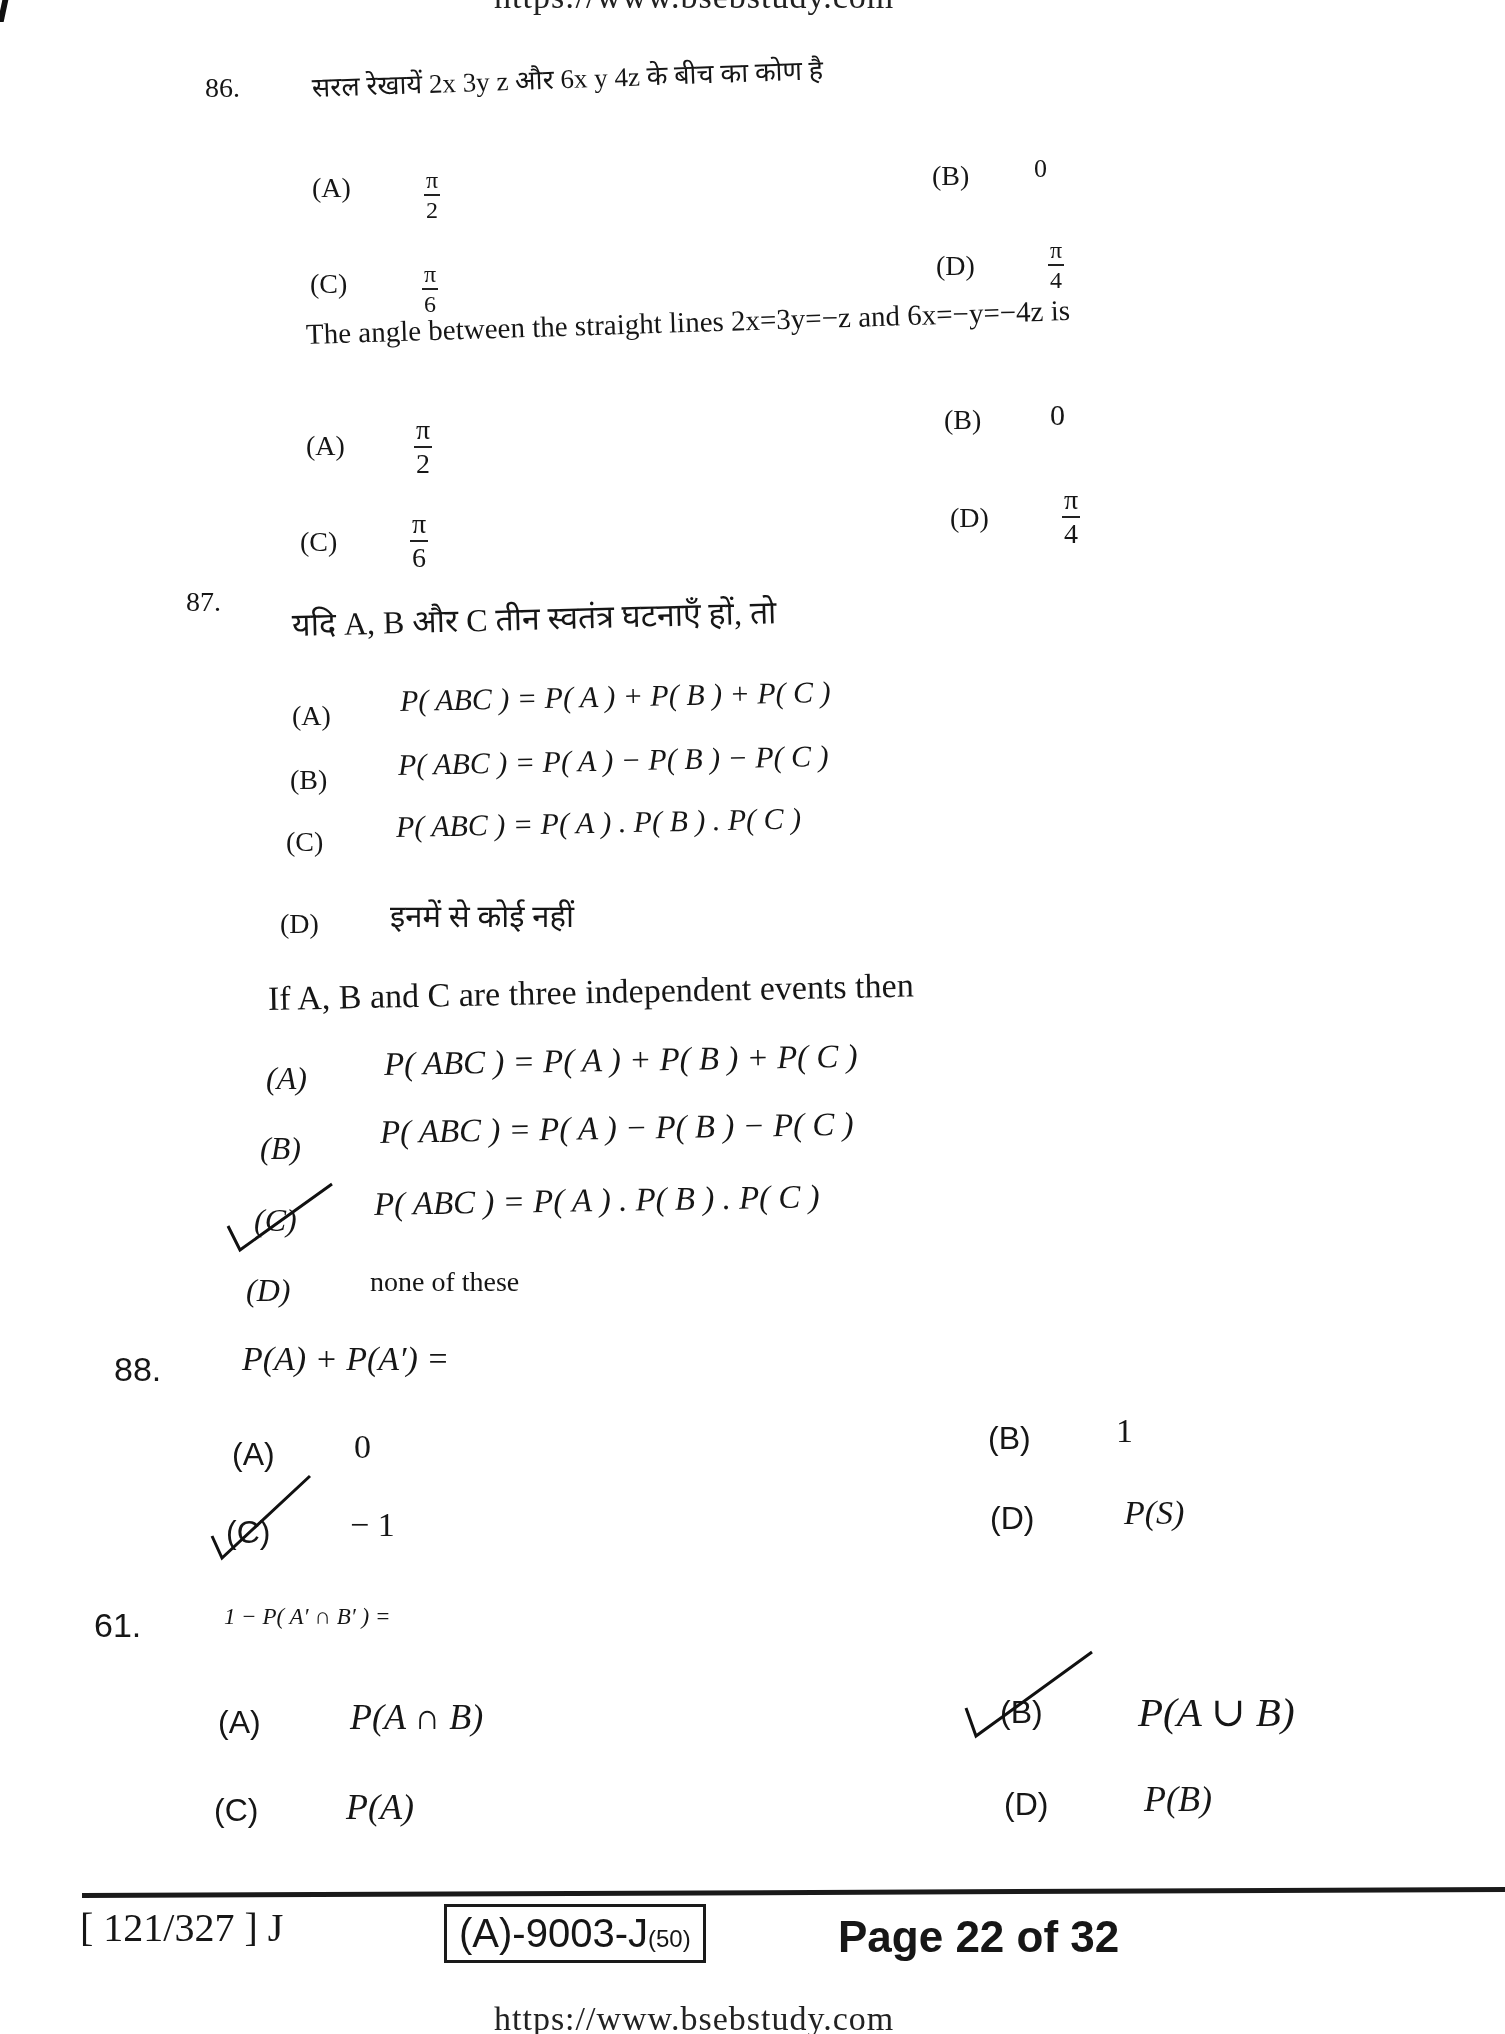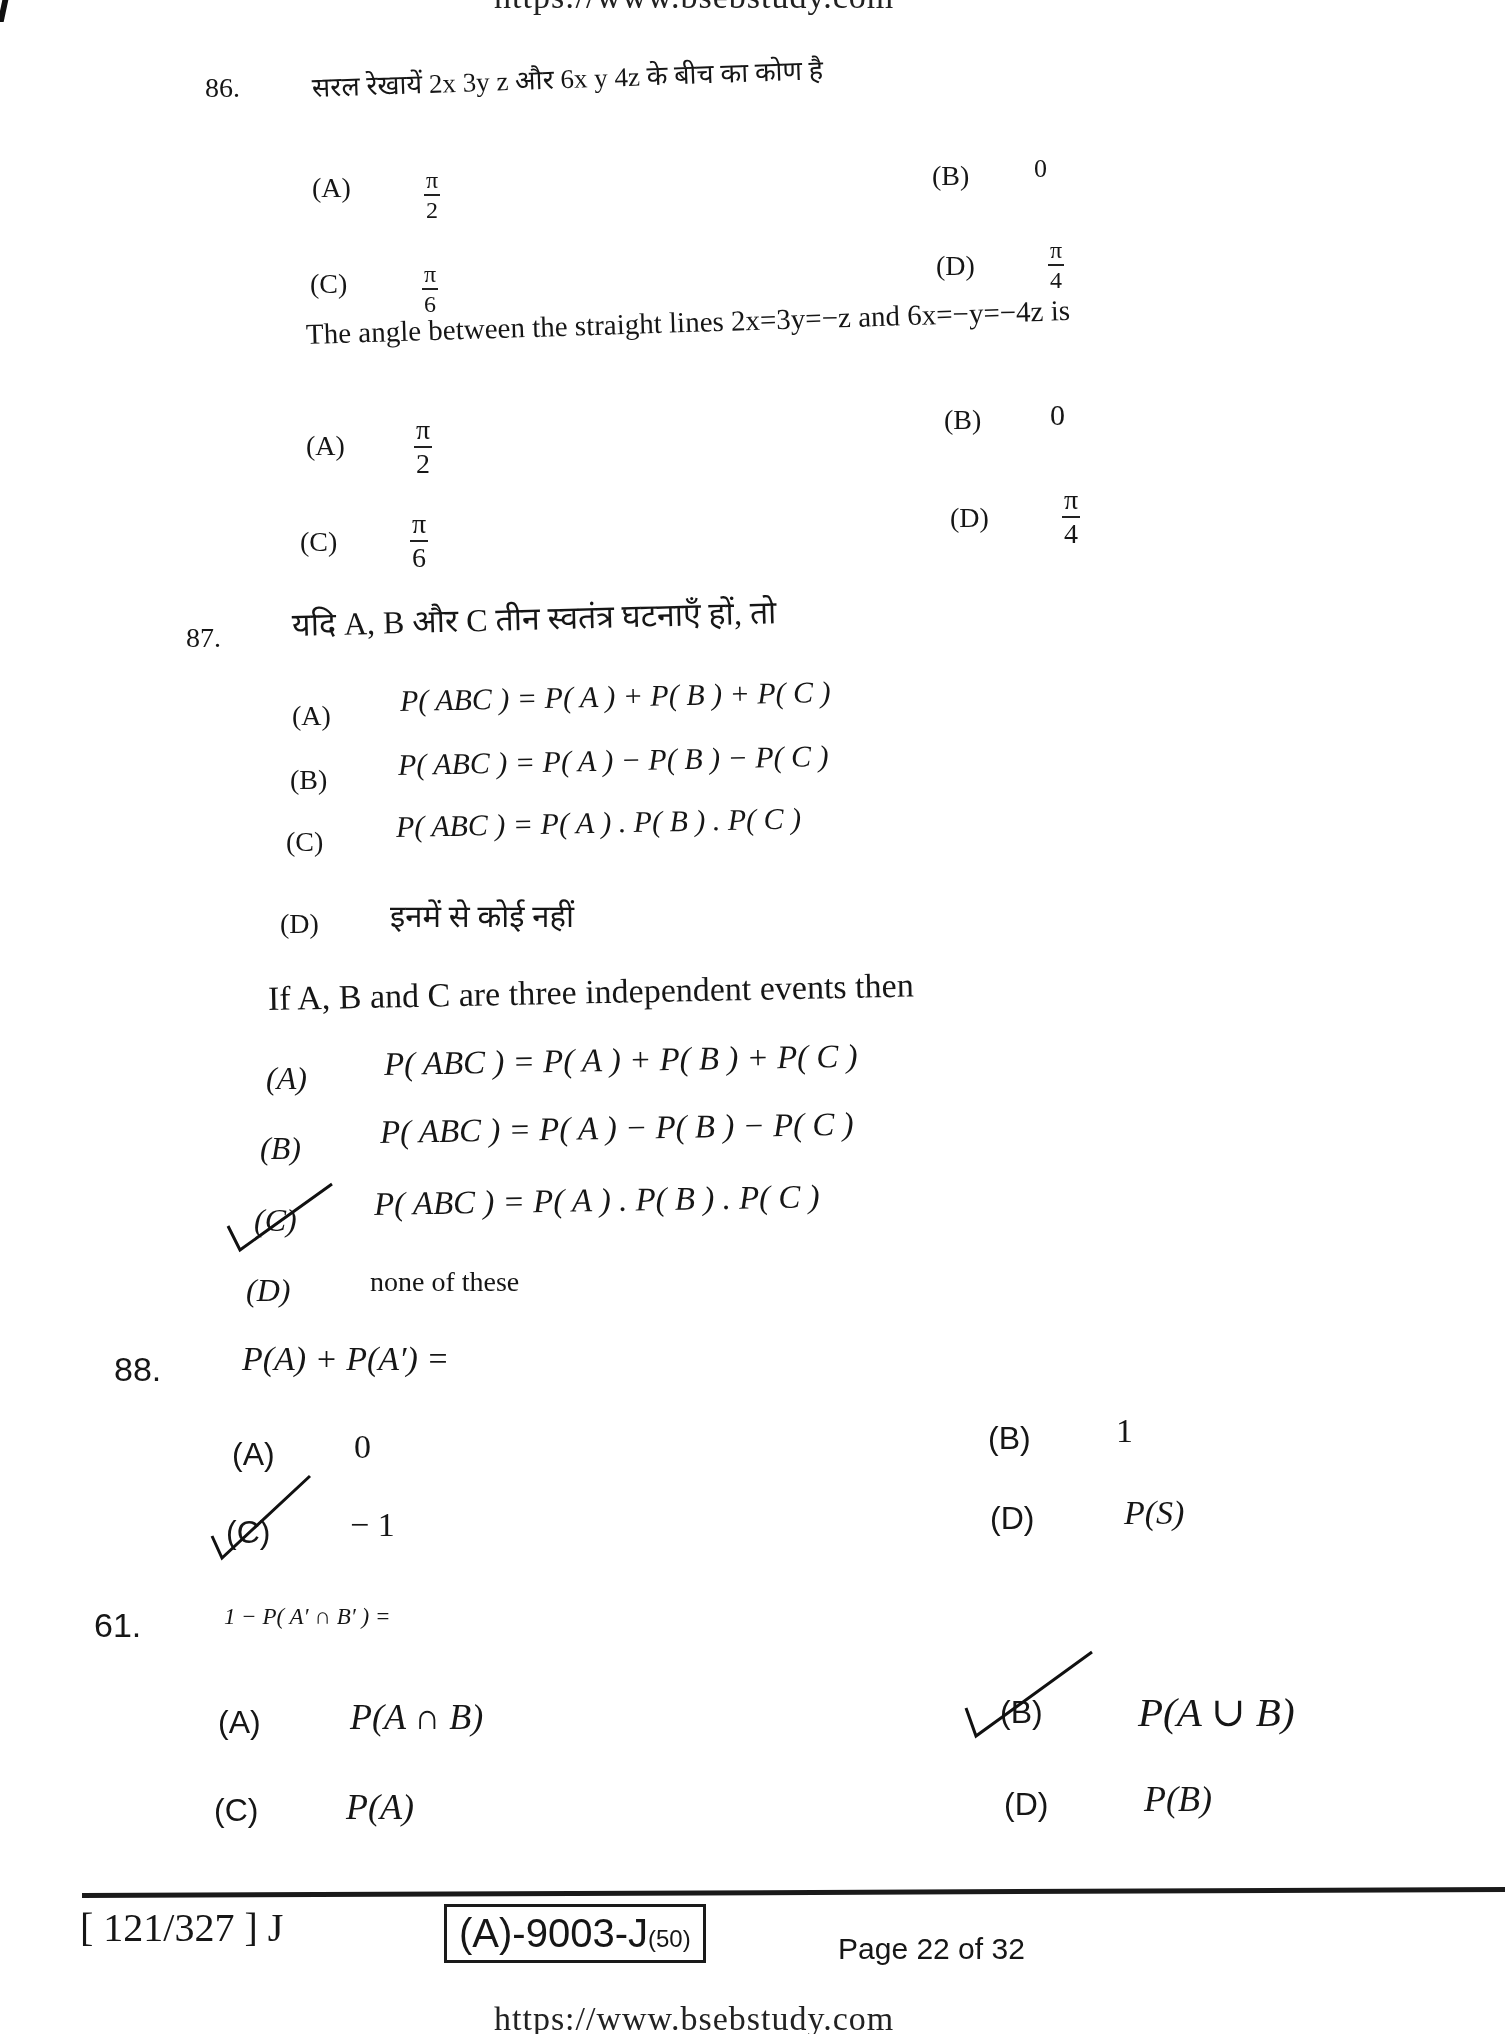--- a/index.html
+++ b/index.html
@@ -14,21 +14,21 @@
   .opt-val.plain { font-style: normal; }
   .frac { display: inline-flex; flex-direction: column; align-items: center; font-size: 24px; line-height: 1; }
   .frac .num { border-bottom: 2px solid #222; padding: 0 2px 2px; }
   .frac .den { padding-top: 2px; }
   .en { font-size: 34px; }
   .tick { position: absolute; }
   .rule { position: absolute; left: 82px; width: 1423px; height: 5px; background: #1a1a1a; transform: rotate(-0.25deg); }
   .footer { font-family: "Liberation Serif", serif; }
   .code-box { border: 3px solid #1a1a1a; padding: 4px 12px; font-family: "Liberation Sans", sans-serif; font-size: 40px; }
   .code-box sub { font-size: 24px; vertical-align: baseline; }
-  .page-no { font-family: "Liberation Sans", sans-serif; font-weight: normal; font-size: 30px; margin-top: 20px; }
+  .page-no { font-family: "Liberation Sans", sans-serif; font-weight: bold; font-size: 44px; }
   .paper-code { font-size: 40px; font-family: "Liberation Serif", serif; }
   .margin-mark { position: absolute; left: 0; top: 0; width: 6px; height: 22px; background: #111; transform: skewX(-12deg); }
 </style>
 </head>
 <body>
 
 <div class="margin-mark"></div>
 
 <div class="abs url" style="left:494px; top:-22px;">https://www.bsebstudy.com</div>
 
@@ -72,21 +72,21 @@
     <span class="num">π</span>
     <span class="den">6</span>
   </div>
 
 <div class="abs opt-label" style="left:950px; top:502px;">(D)</div>
 <div class="abs frac" style="left:1062px; top:486px; font-size:28px;">
     <span class="num">π</span>
     <span class="den">4</span>
   </div>
 
-<div class="abs qnum" style="left:186px; top:622px;">87.</div>
+<div class="abs qnum" style="left:186px; top:586px;">87.</div>
 <div class="abs qtext" style="left:292px; top:602px; font-size:32px; transform:rotate(-1.5deg); transform-origin:left;">यदि A, B और C तीन स्वतंत्र घटनाएँ हों, तो</div>
 
 <div class="abs opt-label" style="left:292px; top:700px;">(A)</div>
 <div class="abs opt-val" style="left:400px; top:684px; transform:rotate(-1.2deg); transform-origin:left;">P( ABC ) = P( A ) + P( B ) + P( C )</div>
 <div class="abs opt-label" style="left:290px; top:764px;">(B)</div>
 <div class="abs opt-val" style="left:398px; top:748px; transform:rotate(-1.2deg); transform-origin:left;">P( ABC ) = P( A ) − P( B ) − P( C )</div>
 <div class="abs opt-label" style="left:286px; top:826px;">(C)</div>
 <div class="abs opt-val" style="left:396px; top:810px; transform:rotate(-1.2deg); transform-origin:left;">P( ABC ) = P( A ) . P( B ) . P( C )</div>
 <div class="abs opt-label" style="left:280px; top:908px;">(D)</div>
 <div class="abs opt-val plain" style="left:390px; top:894px; font-size:31px;">इनमें से कोई नहीं</div>

